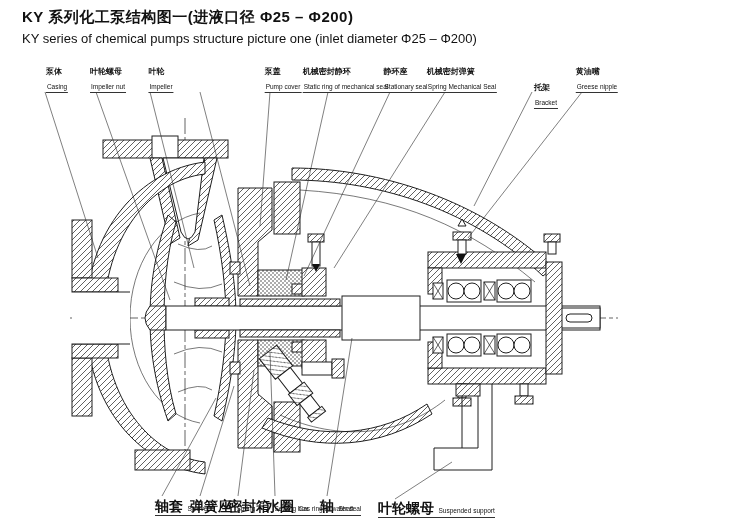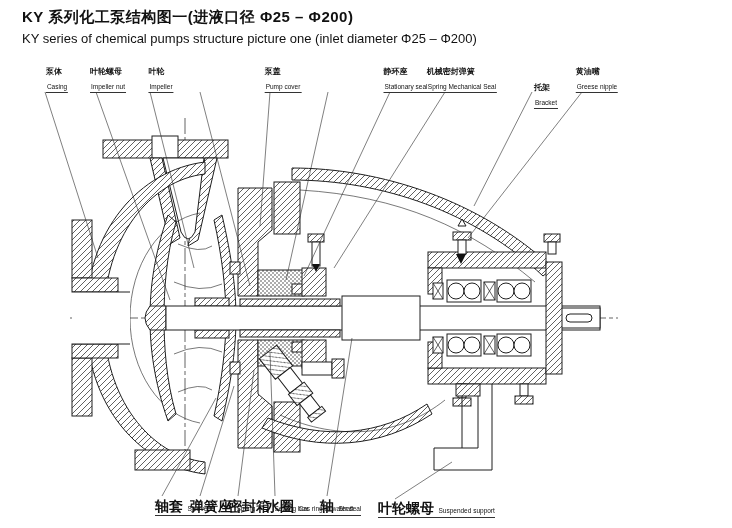--- a/index.html
+++ b/index.html
@@ -196,20 +196,21 @@
       <line x1="275" y1="496" x2="270" y2="352"></line>
       <line x1="327" y1="496" x2="352" y2="338"></line>
       <line x1="395" y1="499" x2="452" y2="462"></line>
     </g>
   </svg>
 
   <div class="lbl" style="left:57px;top:68px"><span class="zh">泵体</span><span class="en">Casing</span></div>
   <div class="lbl" style="left:108px;top:68px"><span class="zh">叶轮螺母</span><span class="en">Impeller nut</span></div>
   <div class="lbl" style="left:161px;top:68px"><span class="zh">叶轮</span><span class="en">Impeller</span></div>
   <div class="lbl" style="left:283px;top:68px"><span class="zh">泵盖</span><span class="en">Pump cover</span></div>
+  <div class="lbl" style="left:346px;top:68px"><span class="zh">机械密封静环</span><span class="en">Static ring of mechanical seal</span></div>
   <div class="lbl" style="left:406px;top:68px"><span class="zh">静环座</span><span class="en">Stationary seal</span></div>
   <div class="lbl" style="left:462px;top:68px"><span class="zh">机械密封弹簧</span><span class="en">Spring Mechanical Seal</span></div>
   <div class="lbl" style="left:546px;top:84px"><span class="zh">托架</span><span class="en">Bracket</span></div>
   <div class="lbl" style="left:597px;top:68px"><span class="zh">黄油嘴</span><span class="en">Greese nipple</span></div>
 
   <div class="lbl-b" style="left:155px;top:498px"><span class="zh">轴套</span> <span class="en">Sleeve</span></div>
   <div class="lbl-b" style="left:190px;top:498px"><span class="zh">弹簧座</span> <span class="en">Spring</span></div>
   <div class="lbl-b" style="left:228px;top:498px"><span class="zh">密封箱</span> <span class="en">Sealing box</span></div>
   <div class="lbl-b" style="left:266px;top:498px"><span class="zh">水圈</span> <span class="en">Cas ring of water seal</span></div>
   <div class="lbl-b" style="left:320px;top:498px"><span class="zh">轴</span> <span class="en">Shaft</span></div>

